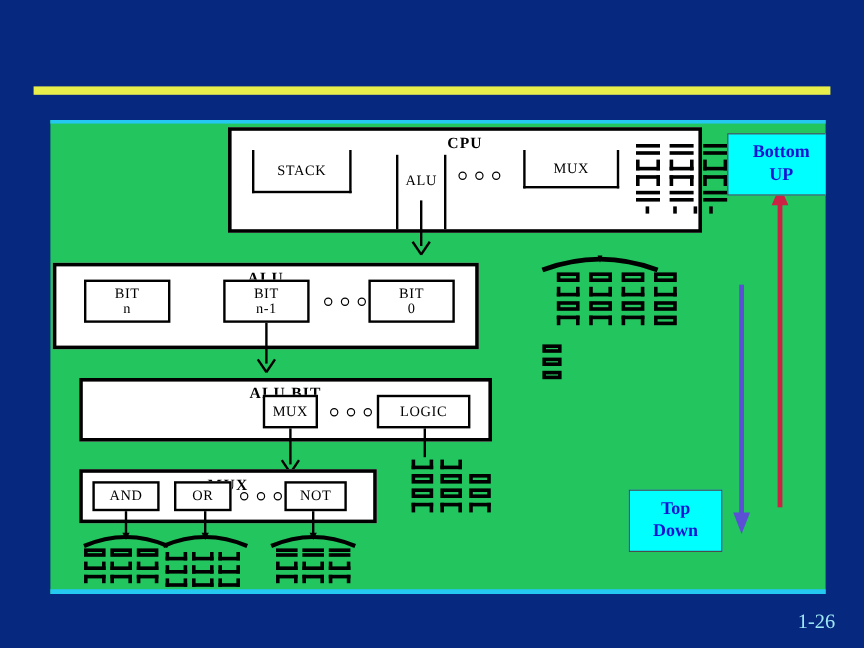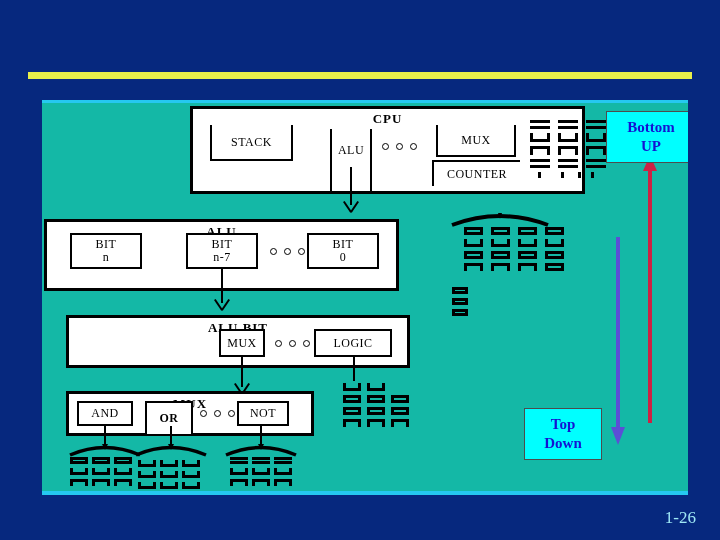--- a/index.html
+++ b/index.html
@@ -21,21 +21,21 @@
     white-space:nowrap;
   }
   .title-rule{
     position:absolute;left:28px;top:72px;width:664px;height:7px;
     background:#e8ef4a;
   }
 
   
   .canvas{
     position:absolute;left:42px;top:100px;width:646px;height:388px;
-    background:#14b8a6;
+    background:#22c55e;
     border-top:3px solid #25c8f0;
     border-bottom:4px solid #25c8f0;
     overflow:hidden;
   }
 
   
   .lvl{position:absolute;border:3px solid #000;background:#fff;box-sizing:border-box;}
   .lvl-title{
     position:absolute;left:0;right:0;top:3px;text-align:center;
     font-family:"Liberation Serif",serif;font-size:13px;font-weight:bold;
@@ -112,22 +112,20 @@
     <div style="position:absolute;left:288px;top:40px;width:42px;text-align:center;
                 font-family:'Liberation Serif',serif;font-size:12px;letter-spacing:.5px;">ALU</div>
     <div class="dots" style="left:340px;top:40px;">
       <i></i>
         <i></i>
         <i></i>
     </div>
 
     <div class="ubox" style="left:394px;top:22px;width:80px;height:32px;">MUX</div>
 
-    <div class="ubox" style="left:390px;top:57px;width:88px;height:26px;border-bottom:none;
-                border-top:2px solid #000;border-left:2px solid #000;border-right:none;">COUNTER</div>
 
     <div class="cluster" style="left:484px;top:15px;">
       <div class="crow">
         <div class="cell" style="width:20px;height:9px;margin:2px 4px;border-top:3px solid #000;border-bottom:3px solid #000;"></div>
         <div class="cell" style="width:20px;height:9px;margin:2px 4px;border-top:3px solid #000;border-bottom:3px solid #000;"></div>
         <div class="cell" style="width:20px;height:9px;margin:2px 4px;border-top:3px solid #000;border-bottom:3px solid #000;"></div>
       </div>
       <div class="crow">
         <div class="cell" style="width:20px;height:9px;margin:2px 4px;border-left:3px solid #000;border-right:3px solid #000;border-bottom:3px solid #000;"></div>
         <div class="cell" style="width:20px;height:9px;margin:2px 4px;border-left:3px solid #000;border-right:3px solid #000;border-bottom:3px solid #000;"></div>
@@ -156,21 +154,21 @@
 
     <div class="lvl" style="left:2px;top:116px;width:355px;height:72px;">
       <div class="lvl-title">ALU</div>
     </div>
     <div class="box tall" style="left:28px;top:130px;width:72px;height:36px;">
       <span>BIT</span>
       <span>n</span>
     </div>
     <div class="box tall" style="left:144px;top:130px;width:72px;height:36px;">
       <span>BIT</span>
-      <span>n-7</span>
+      <span>n-1</span>
     </div>
     <div class="dots" style="left:228px;top:145px;">
       <i></i>
         <i></i>
         <i></i>
     </div>
     <div class="box tall" style="left:265px;top:130px;width:72px;height:36px;">
       <span>BIT</span>
       <span>0</span>
     </div>
@@ -245,21 +243,21 @@
         <div class="cell" style="width:18px;height:8px;margin:2px 3px;border-left:3px solid #000;border-right:3px solid #000;border-top:3px solid #000;"></div>
         <div class="cell" style="width:18px;height:8px;margin:2px 3px;border-left:3px solid #000;border-right:3px solid #000;border-top:3px solid #000;"></div>
         <div class="cell" style="width:18px;height:8px;margin:2px 3px;border-left:3px solid #000;border-right:3px solid #000;border-top:3px solid #000;"></div>
       </div>
     </div>
 
     <div class="lvl" style="left:24px;top:288px;width:248px;height:45px;">
       <div class="lvl-title">MUX</div>
     </div>
     <div class="box" style="left:35px;top:298px;width:56px;height:25px;">AND</div>
-    <div class="box" style="left:103px;top:298px;width:48px;height:35px;font-weight:bold;">OR</div>
+    <div class="box" style="left:103px;top:298px;width:48px;height:25px;">OR</div>
     <div class="dots" style="left:158px;top:307px;">
       <i></i>
         <i></i>
         <i></i>
     </div>
     <div class="box" style="left:195px;top:298px;width:52px;height:25px;">NOT</div>
 
     <div class="drop" style="left:62px;top:323px;height:22px;"></div>
     <div class="fan" style="left:26px;top:340px;">
       <svg width="74" height="14" viewBox="0 0 74 14">

